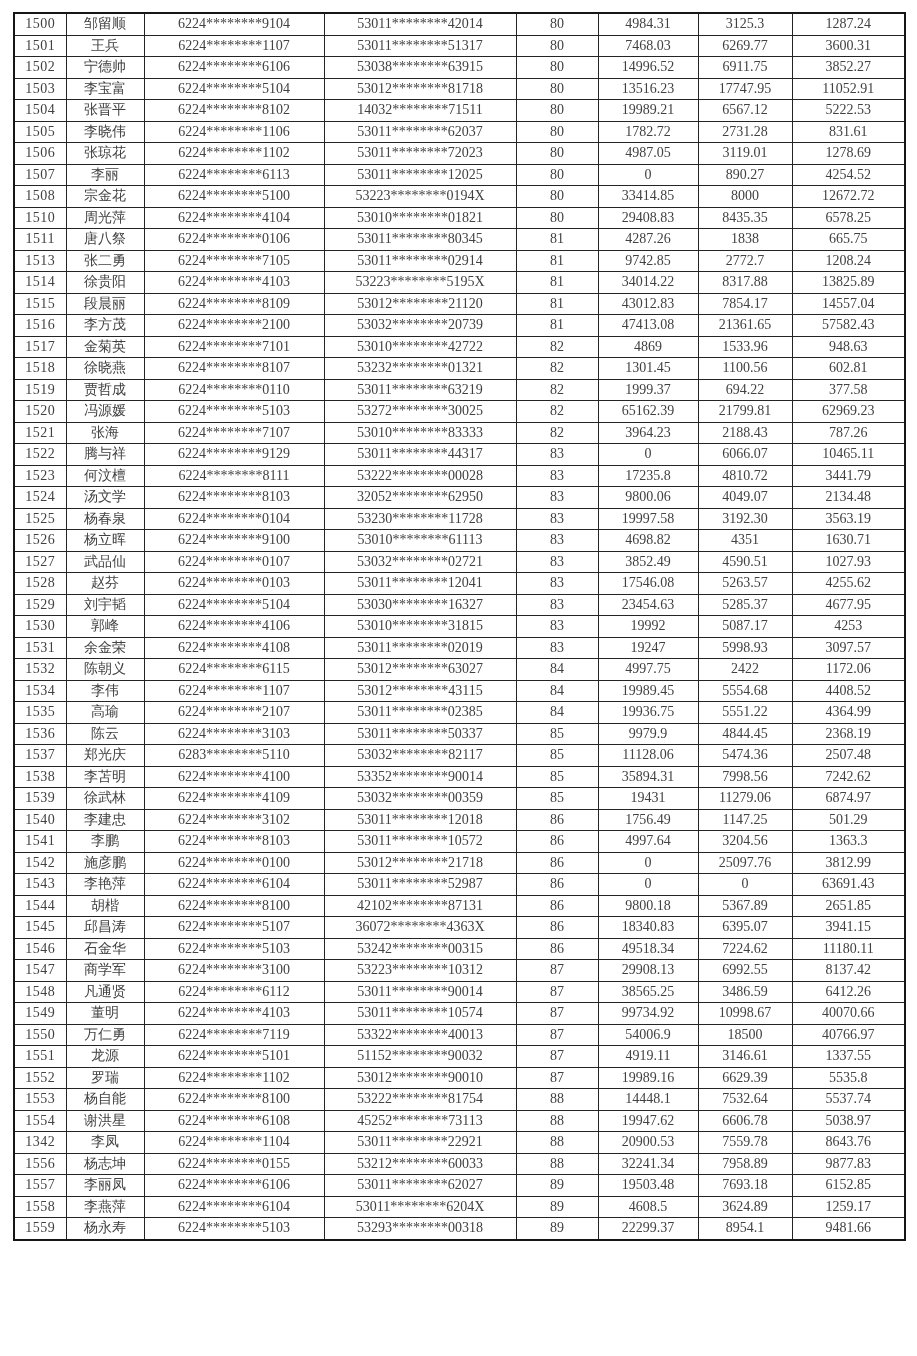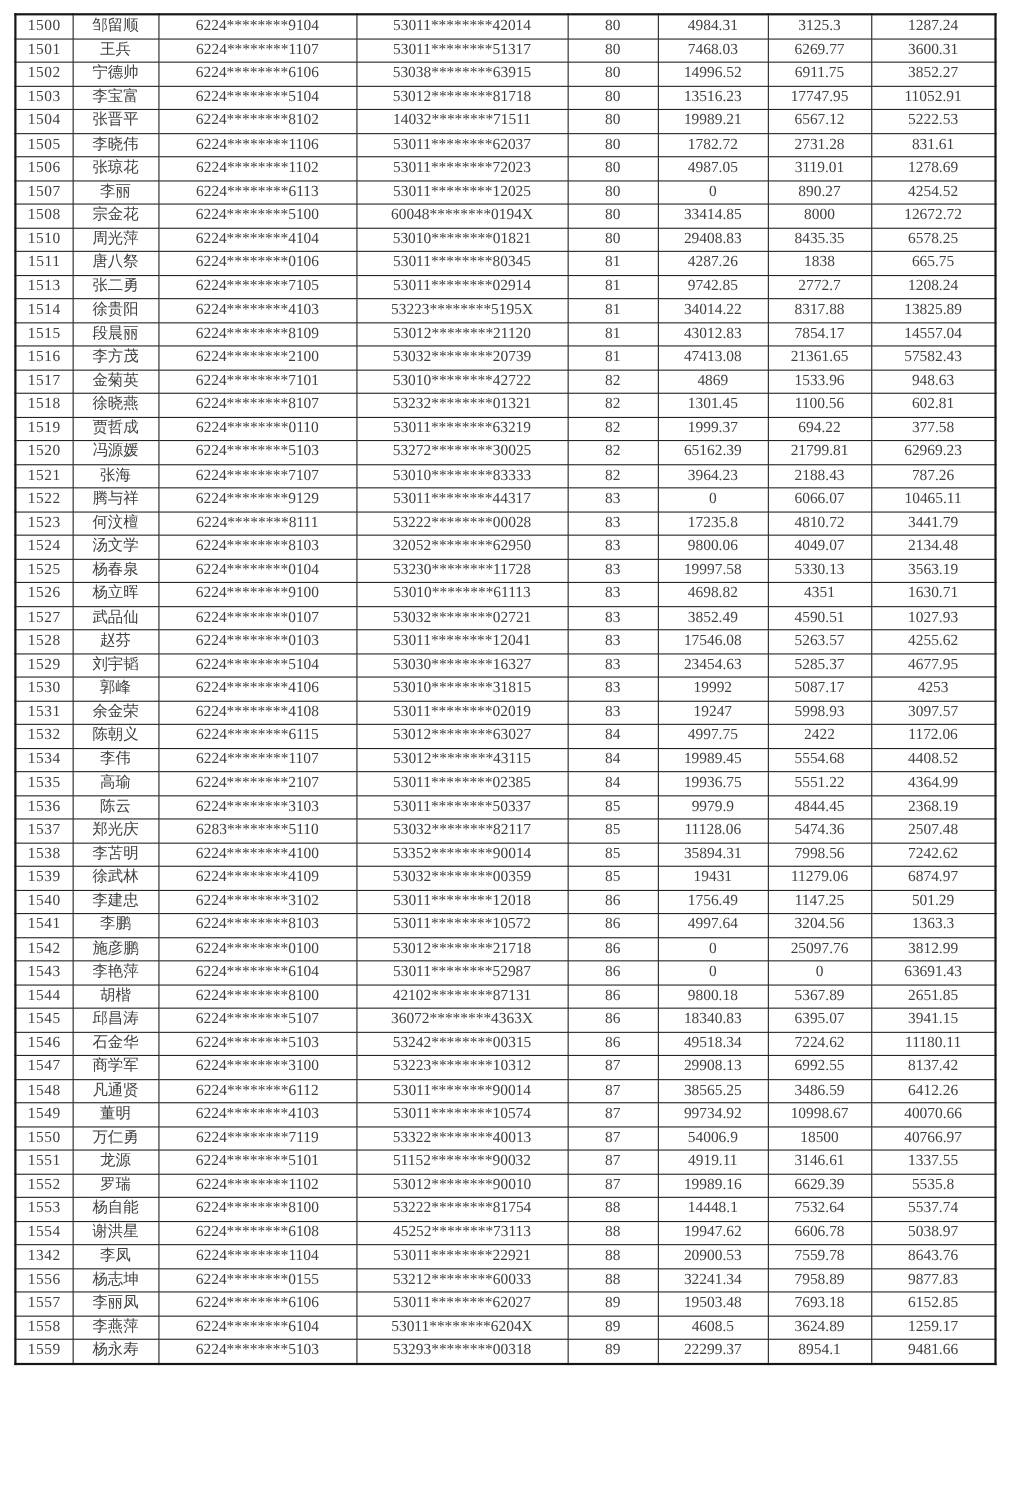--- a/index.html
+++ b/index.html
@@ -140,21 +140,21 @@
           <td class="c-id">53011********12025</td>
           <td class="c-score">80</td>
           <td class="c-amt">0</td>
           <td class="c-amt">890.27</td>
           <td class="c-amt">4254.52</td>
         </tr>
         <tr>
           <td class="c-index">1508</td>
           <td class="c-name">宗金花</td>
           <td class="c-card">6224********5100</td>
-          <td class="c-id">60048********0194X</td>
+          <td class="c-id">53223********0194X</td>
           <td class="c-score">80</td>
           <td class="c-amt">33414.85</td>
           <td class="c-amt">8000</td>
           <td class="c-amt">12672.72</td>
         </tr>
         <tr>
           <td class="c-index">1510</td>
           <td class="c-name">周光萍</td>
           <td class="c-card">6224********4104</td>
           <td class="c-id">53010********01821</td>
@@ -293,21 +293,21 @@
           <td class="c-amt">4049.07</td>
           <td class="c-amt">2134.48</td>
         </tr>
         <tr>
           <td class="c-index">1525</td>
           <td class="c-name">杨春泉</td>
           <td class="c-card">6224********0104</td>
           <td class="c-id">53230********11728</td>
           <td class="c-score">83</td>
           <td class="c-amt">19997.58</td>
-          <td class="c-amt">5330.13</td>
+          <td class="c-amt">3192.30</td>
           <td class="c-amt">3563.19</td>
         </tr>
         <tr>
           <td class="c-index">1526</td>
           <td class="c-name">杨立晖</td>
           <td class="c-card">6224********9100</td>
           <td class="c-id">53010********61113</td>
           <td class="c-score">83</td>
           <td class="c-amt">4698.82</td>
           <td class="c-amt">4351</td>

